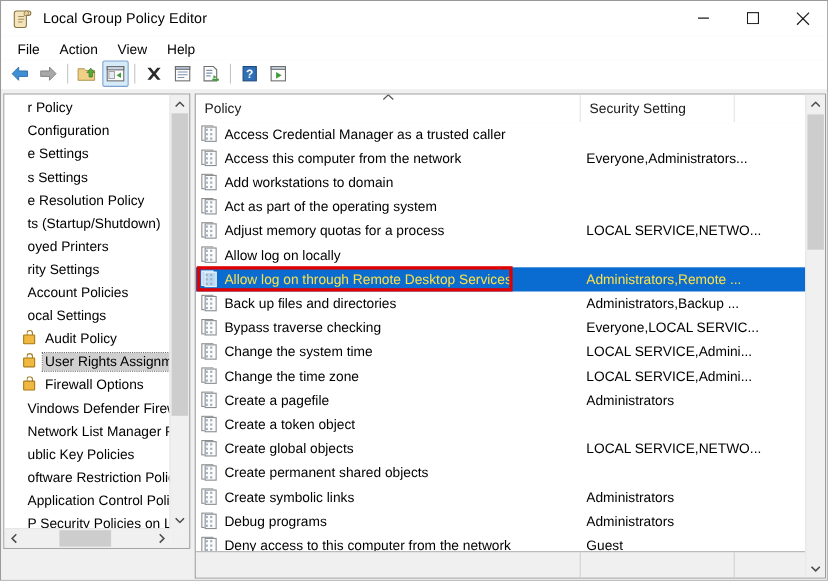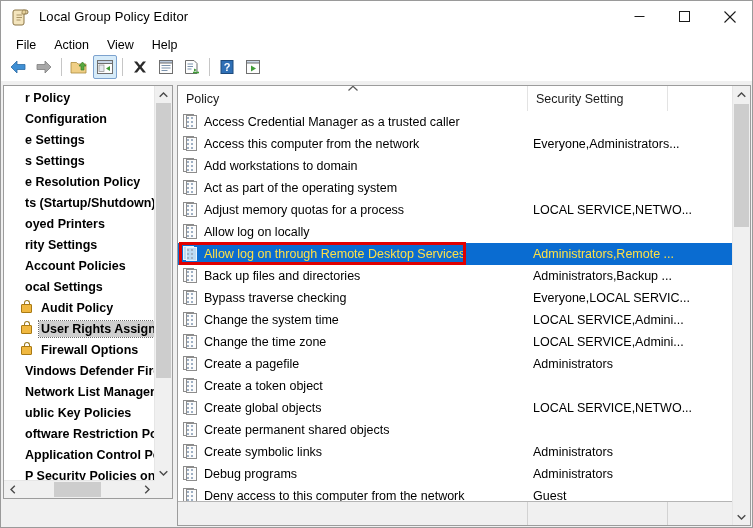--- a/index.html
+++ b/index.html
@@ -153,21 +153,21 @@
   .tnode {
     height: 21px;
     display: flex;
     align-items: center;
     font-size: 12.5px;
     color: #000;
     white-space: nowrap;
     padding-left: 4px;
     box-sizing: border-box;
   }
-  .tnode .tlabel { padding: 1px 2px; font-weight: bold; }
+  .tnode .tlabel { padding: 1px 2px; }
   .tnode.selected .tlabel {
     background: #cfcfcf;
     outline: 1px dotted #6b6b6b;
   }
   .tico {
     width: 16px;
     height: 16px;
     margin-right: 3px;
     flex: 0 0 auto;
     position: relative;

